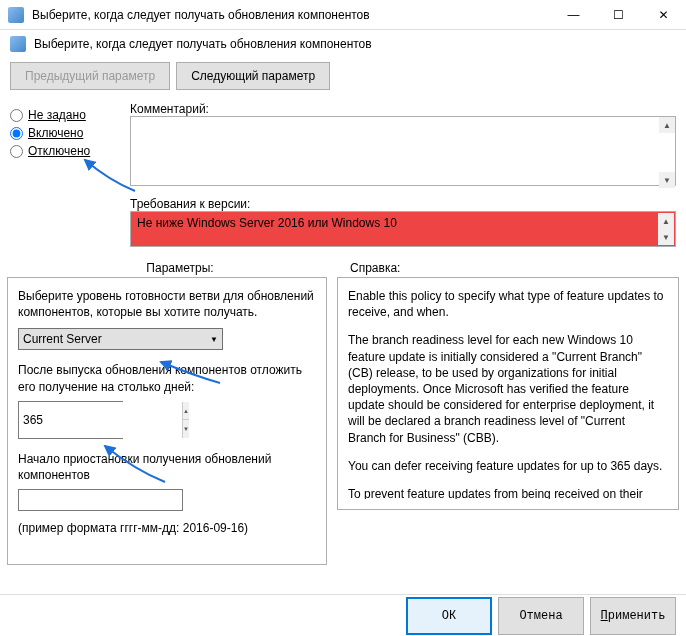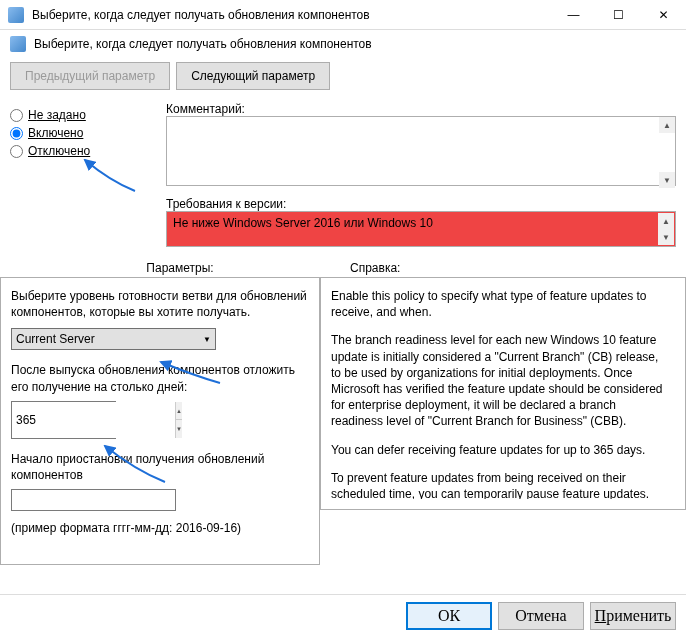--- a/index.html
+++ b/index.html
@@ -6,51 +6,51 @@
 body { font-family: "Segoe UI", Tahoma, sans-serif; font-size: 12px; color: #000; background: #fff; width: 686px; height: 636px; overflow: hidden; position: relative; }
 .titlebar { height: 30px; display: flex; align-items: center; border-bottom: 1px solid #ddd; }
 .titlebar-icon { width: 16px; height: 16px; margin: 0 8px; background: linear-gradient(135deg,#8be 0%,#48c 100%); border-radius: 2px; }
 .titlebar-text { flex: 1; font-size: 12px; }
 .winbtn { width: 45px; height: 30px; display: flex; align-items: center; justify-content: center; font-family: sans-serif; }
 .subheader { padding: 6px 10px; display: flex; align-items: center; gap: 8px; }
 .subheader-icon { width: 16px; height: 16px; background: linear-gradient(135deg,#8be 0%,#48c 100%); border-radius: 2px; }
 .navrow { padding: 4px 10px 10px; display: flex; gap: 6px; }
 .navbtn { padding: 6px 14px; border: 1px solid #adadad; background: #e1e1e1; font-size: 12px; font-family: inherit; text-align: right; }
 .navbtn.disabled { color: #9a9a9a; }
-.upper { display: flex; padding: 0 10px; gap: 36px; }
+.upper { display: flex; padding: 0 10px; }
 .radios { width: 120px; padding-top: 4px; }
 .radio-row { display: flex; align-items: center; gap: 5px; margin: 4px 0; }
 .radio-row input { margin: 0; }
 .radio-row label { text-decoration: underline; text-decoration-color: #000; text-underline-offset: 1px; font-size: 12px; }
 .upper-right { flex: 1; }
 .fieldrow { display: flex; margin-bottom: 6px; flex-direction: column; }
 .fieldlabel { width: 145px; padding-top: 2px; font-size: 12px; }
 .fieldbox { flex: 1; position: relative; }
 .txarea { width: 100%; height: 70px; border: 1px solid #aeaeae; resize: none; font-family: inherit; font-size: 12px; padding: 2px 18px 2px 4px; }
 .reqbox { width: 100%; height: 36px; border: 1px solid #aeaeae; padding: 4px 18px 4px 6px; font-size: 12px; position: relative; background: #ef4444; }
 .fake-scroll-up { position: absolute; top: 1px; right: 1px; width: 16px; height: 16px; background: #f0f0f0; display: flex; align-items: center; justify-content: center; font-size: 8px; color: #555; }
 .fake-scroll-dn { position: absolute; bottom: 1px; right: 1px; width: 16px; height: 16px; background: #f0f0f0; display: flex; align-items: center; justify-content: center; font-size: 8px; color: #555; }
 .labelsrow { display: flex; padding: 8px 10px 2px; }
 .labelsrow > div:first-child { width: 340px; text-align: center; }
-.lower { display: flex; padding: 0 0; }
+.lower { display: flex; padding: 0 7px; gap: 10px; }
 .panel { border: 1px solid #aeaeae; padding: 10px; font-size: 12px; position: relative; }
 .panel.left { width: 320px; height: 288px; }
 .panel.right { flex: 1; height: 233px; overflow: hidden; }
 .panel.right .inner { height: 100%; overflow-y: auto; padding-right: 4px; }
 .panel p { margin-bottom: 12px; line-height: 1.35; }
 .combo { width: 205px; height: 22px; border: 1px solid #707070; background: #e1e1e1; display: flex; align-items: center; padding: 0 4px; justify-content: space-between; margin: 8px 0 12px; }
 .combo-arrow { font-size: 8px; }
 .spinner { display: flex; width: 105px; height: 38px; border: 1px solid #7a7a7a; margin: 6px 0 12px; }
 .spinner input { flex: 1; border: none; padding: 0 4px; font-family: inherit; font-size: 12px; outline: none; }
 .spin-btns { width: 16px; display: flex; flex-direction: column; border-left: 1px solid #ccc; }
 .spin-btns div { flex: 1; display: flex; align-items: center; justify-content: center; font-size: 6px; background: #f0f0f0; color: #555; }
 .spin-btns div:first-child { border-bottom: 1px solid #ccc; }
 .textin { width: 165px; height: 22px; border: 1px solid #7a7a7a; margin: 6px 0 10px; padding: 0 4px; font-family: inherit; font-size: 12px; }
 .footer { position: absolute; bottom: 0; left: 0; right: 0; height: 42px; border-top: 1px solid #ddd; display: flex; align-items: center; justify-content: flex-end; padding: 0 10px; gap: 6px; }
-.fbtn { min-width: 86px; height: 28px; border: 1px solid #adadad; background: #e1e1e1; font-family: Liberation Serif, serif; font-size: 16px; }
+.fbtn { min-width: 86px; height: 38px; border: 1px solid #adadad; background: #e1e1e1; font-family: Liberation Mono, monospace; font-size: 12px; }
 .fbtn.default { border: 2px solid #0078d7; background: #e5f1fb; }
 .u { text-decoration: underline; }
 .arrow { position: absolute; pointer-events: none; }
 .arrow svg { overflow: visible; }
 </style>
 </head>
 <body>
 
 <div class="titlebar">
   <div class="titlebar-icon"></div>

